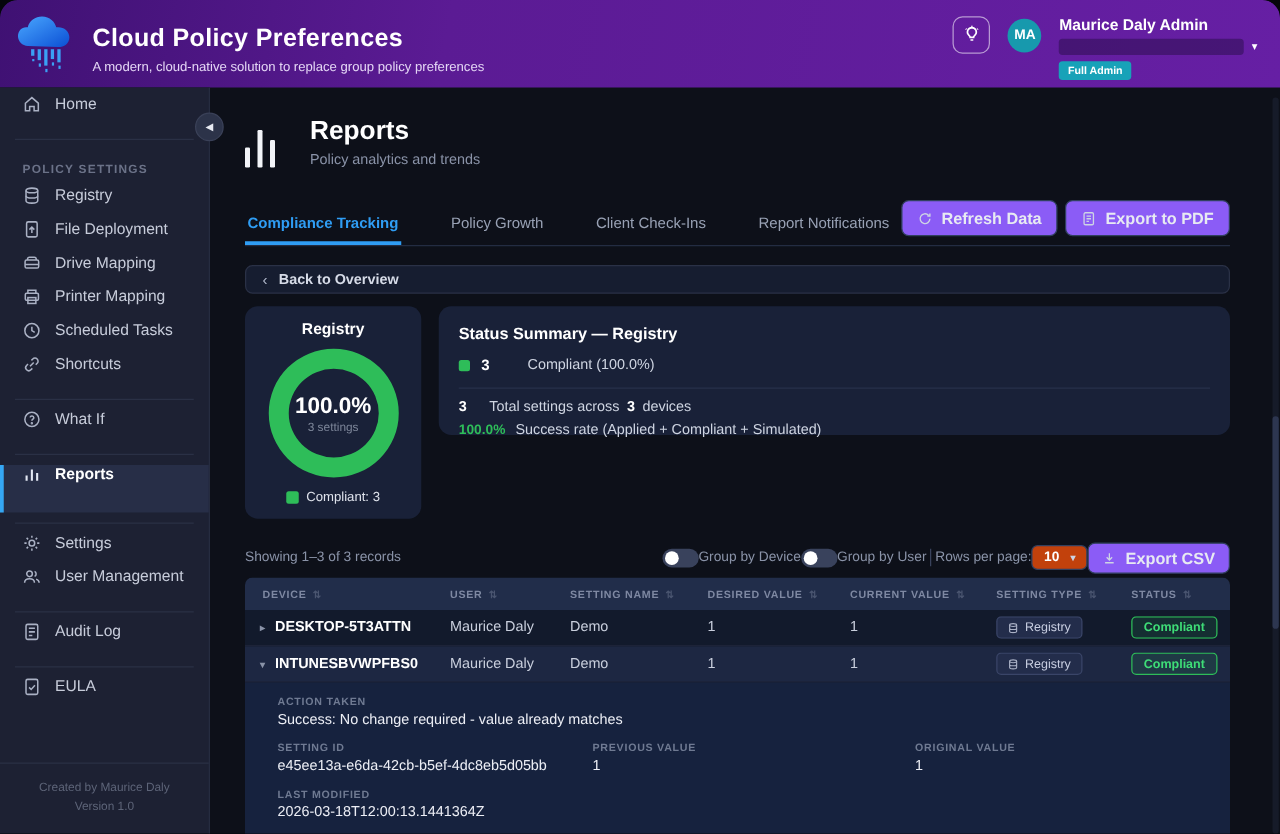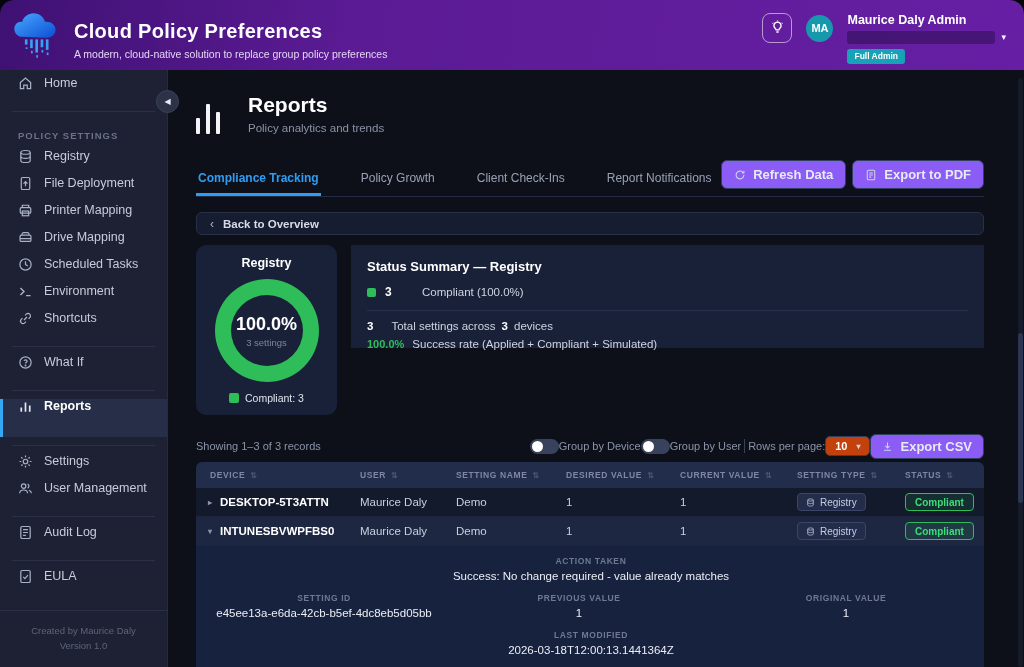--- a/index.html
+++ b/index.html
@@ -77,21 +77,21 @@
     padding:11px 10px; display:flex; flex-direction:column; align-items:center; }
   .donut-title { color:#fff; font-size:12.5px; font-weight:bold; }
   .donut { width:104px; height:104px; margin-top:9px; border-radius:50%;
     border:16px solid #2ebd59; display:flex; flex-direction:column; align-items:center; justify-content:center; }
   .donut .pct { color:#fff; font-size:18px; font-weight:bold; }
   .donut .cnt { color:#7c8598; font-size:9.5px; margin-top:2px; }
   .legend { display:flex; align-items:center; gap:6px; margin-top:10px; }
   .sq { width:10px; height:10px; border-radius:2px; background:#2ebd59; }
   .legend span { color:#dfe3ec; font-size:10.5px; }
 
-  .summary { flex:1; background:#192138; border-radius:0; padding:14px 16px; align-self:flex-start; height:103px; }
+  .summary { flex:1; background:#192138; border-radius:10px; padding:14px 16px; align-self:flex-start; height:103px; }
   .summary .ttl { color:#fff; font-size:13px; font-weight:bold; }
   .sum-row { display:flex; align-items:center; gap:9px; margin-top:11px; }
   .sum-row .sq { width:9px; height:9px; }
   .sum-row b { color:#fff; font-size:12px; min-width:14px; }
   .sum-row .lbl { color:#ced4e1; font-size:11.5px; margin-left:14px; }
   .sum-div { height:1px; background:#27314a; margin:11px 0 9px; }
   .tot-row { display:flex; align-items:baseline; gap:6px; color:#ced4e1; font-size:11.5px; }
   .tot-row b { color:#fff; }
   .tot-row .first { margin-right:12px; }
   .rate-row { display:flex; align-items:baseline; gap:8px; margin-top:6px; font-size:11.5px; color:#ced4e1; }
@@ -119,21 +119,21 @@
   .r { background:#121a2c; border-bottom:1px solid #1d2338; height:29px; cursor:pointer; }
   .r.sel { background:#1d2742; }
   .cell { color:#c9cfdd; font-size:11.5px; padding-left:14px; overflow:hidden; white-space:nowrap; }
   .dev { display:flex; align-items:center; gap:8px; color:#fff; font-weight:bold; font-size:11.5px; padding-left:12px; }
   .dev .car { color:#8a93a8; font-size:8px; }
   .pill-type { display:inline-flex; align-items:center; gap:5px; background:#232d4b; border:1px solid #3a4568;
     color:#c8cee1; font-size:10px; border-radius:4px; padding:2.5px 8px; }
   .pill-type svg { stroke:#aab1c6; }
   .pill-ok { display:inline-flex; align-items:center; background:rgba(46,189,89,.13); border:1px solid #2ebd59;
     color:#3edd77; font-size:10px; font-weight:bold; border-radius:4px; padding:2.5px 9px; }
-  .detail { background:#16223e; border-bottom:1px solid #1d2338; padding:10px 0 11px 2px;text-align:center; }
+  .detail { background:#16223e; border-bottom:1px solid #1d2338; padding:10px 0 11px 26px; }
   .dlab { color:#6f7a92; font-size:8.5px; font-weight:bold; letter-spacing:.6px; }
   .dval { color:#eceef5; font-size:11.5px; margin-top:4px; }
   .dgrid { display:grid; grid-template-columns:252px 258px 1fr; margin-top:11px; }
   .dblock2 { margin-top:11px; }
 
   
   .pscroll { position:absolute; right:1px; top:8px; bottom:0; width:5px; background:#161b29; border-radius:3px; }
   .pscroll .thumb { position:absolute; top:255px; width:5px; height:170px; background:#2d3650; border-radius:3px; }
 </style>
 </head>
@@ -212,46 +212,40 @@
       </div>
       <div class="sb-item">
         <svg width="15" height="15" viewBox="0 0 16 16" fill="none" stroke-width="1.3">
             <rect x="3.5" y="1.6" width="9" height="12.8" rx="1.4"></rect>
             <path d="M8 11V6.2M5.9 8.2 8 6l2.1 2.2"></path>
           </svg>
         <span>File Deployment</span>
       </div>
       <div class="sb-item">
         <svg width="15" height="15" viewBox="0 0 16 16" fill="none" stroke-width="1.3">
+            <path d="M4.3 5.4V4.5A1.6 1.6 0 0 1 5.9 2.9h4.2a1.6 1.6 0 0 1 1.6 1.6v.9"></path>
+            <rect x="2.2" y="5.4" width="11.6" height="6.8" rx="1.4"></rect>
+            <path d="M2.2 9.2h11.6"></path>
+          </svg>
+        <span>Drive Mapping</span>
+      </div>
+      <div class="sb-item">
+        <svg width="15" height="15" viewBox="0 0 16 16" fill="none" stroke-width="1.3">
             <path d="M4.6 5V2.4h6.8V5"></path>
             <rect x="2.4" y="5" width="11.2" height="5.8" rx="1"></rect>
             <rect x="4.6" y="8.6" width="6.8" height="5"></rect>
           </svg>
         <span>Printer Mapping</span>
       </div>
       <div class="sb-item">
         <svg width="15" height="15" viewBox="0 0 16 16" fill="none" stroke-width="1.3">
-            <path d="M4.3 5.4V4.5A1.6 1.6 0 0 1 5.9 2.9h4.2a1.6 1.6 0 0 1 1.6 1.6v.9"></path>
-            <rect x="2.2" y="5.4" width="11.6" height="6.8" rx="1.4"></rect>
-            <path d="M2.2 9.2h11.6"></path>
-          </svg>
-        <span>Drive Mapping</span>
-      </div>
-      <div class="sb-item">
-        <svg width="15" height="15" viewBox="0 0 16 16" fill="none" stroke-width="1.3">
             <circle cx="8" cy="8" r="6"></circle>
             <path d="M8 4.6V8l2.4 1.5"></path>
           </svg>
         <span>Scheduled Tasks</span>
-      </div>
-      <div class="sb-item">
-        <svg width="15" height="15" viewBox="0 0 16 16" fill="none" stroke-width="1.5">
-            <path d="M2.6 4.2 6.4 8l-3.8 3.8M8.6 12.4h4.8"></path>
-          </svg>
-        <span>Environment</span>
       </div>
       <div class="sb-item">
         <svg width="15" height="15" viewBox="0 0 16 16" fill="none" stroke-width="1.3">
             <path d="M6.4 9.6l3.2-3.2"></path>
             <path d="M7.6 4.6l1.2-1.2a2.6 2.6 0 0 1 3.7 3.7l-1.2 1.2"></path>
             <path d="M8.4 11.4l-1.2 1.2a2.6 2.6 0 0 1-3.7-3.7l1.2-1.2"></path>
           </svg>
         <span>Shortcuts</span>
       </div>
       <div class="sb-div"></div>

